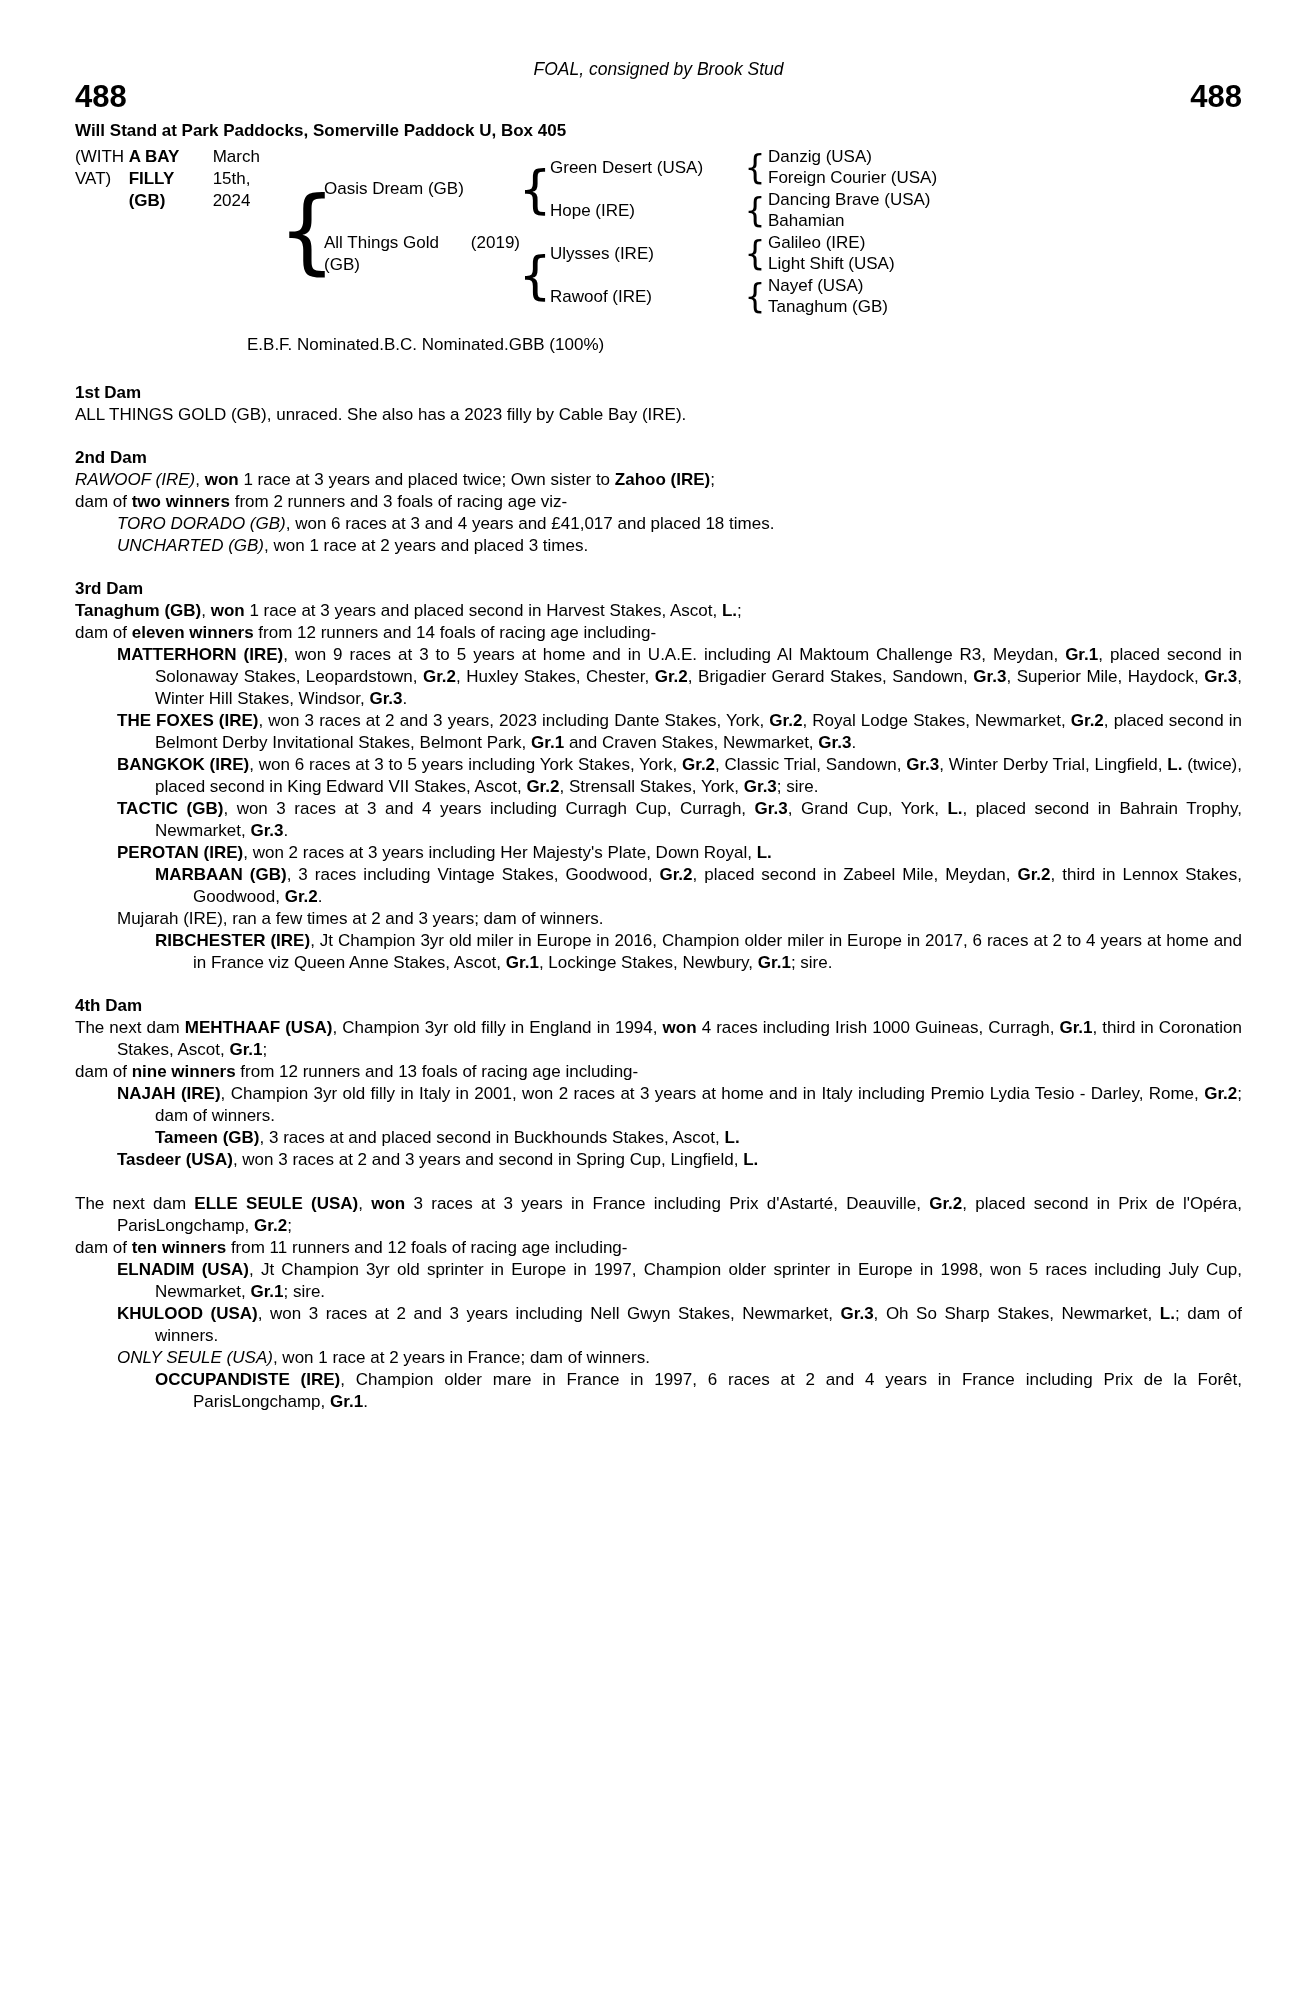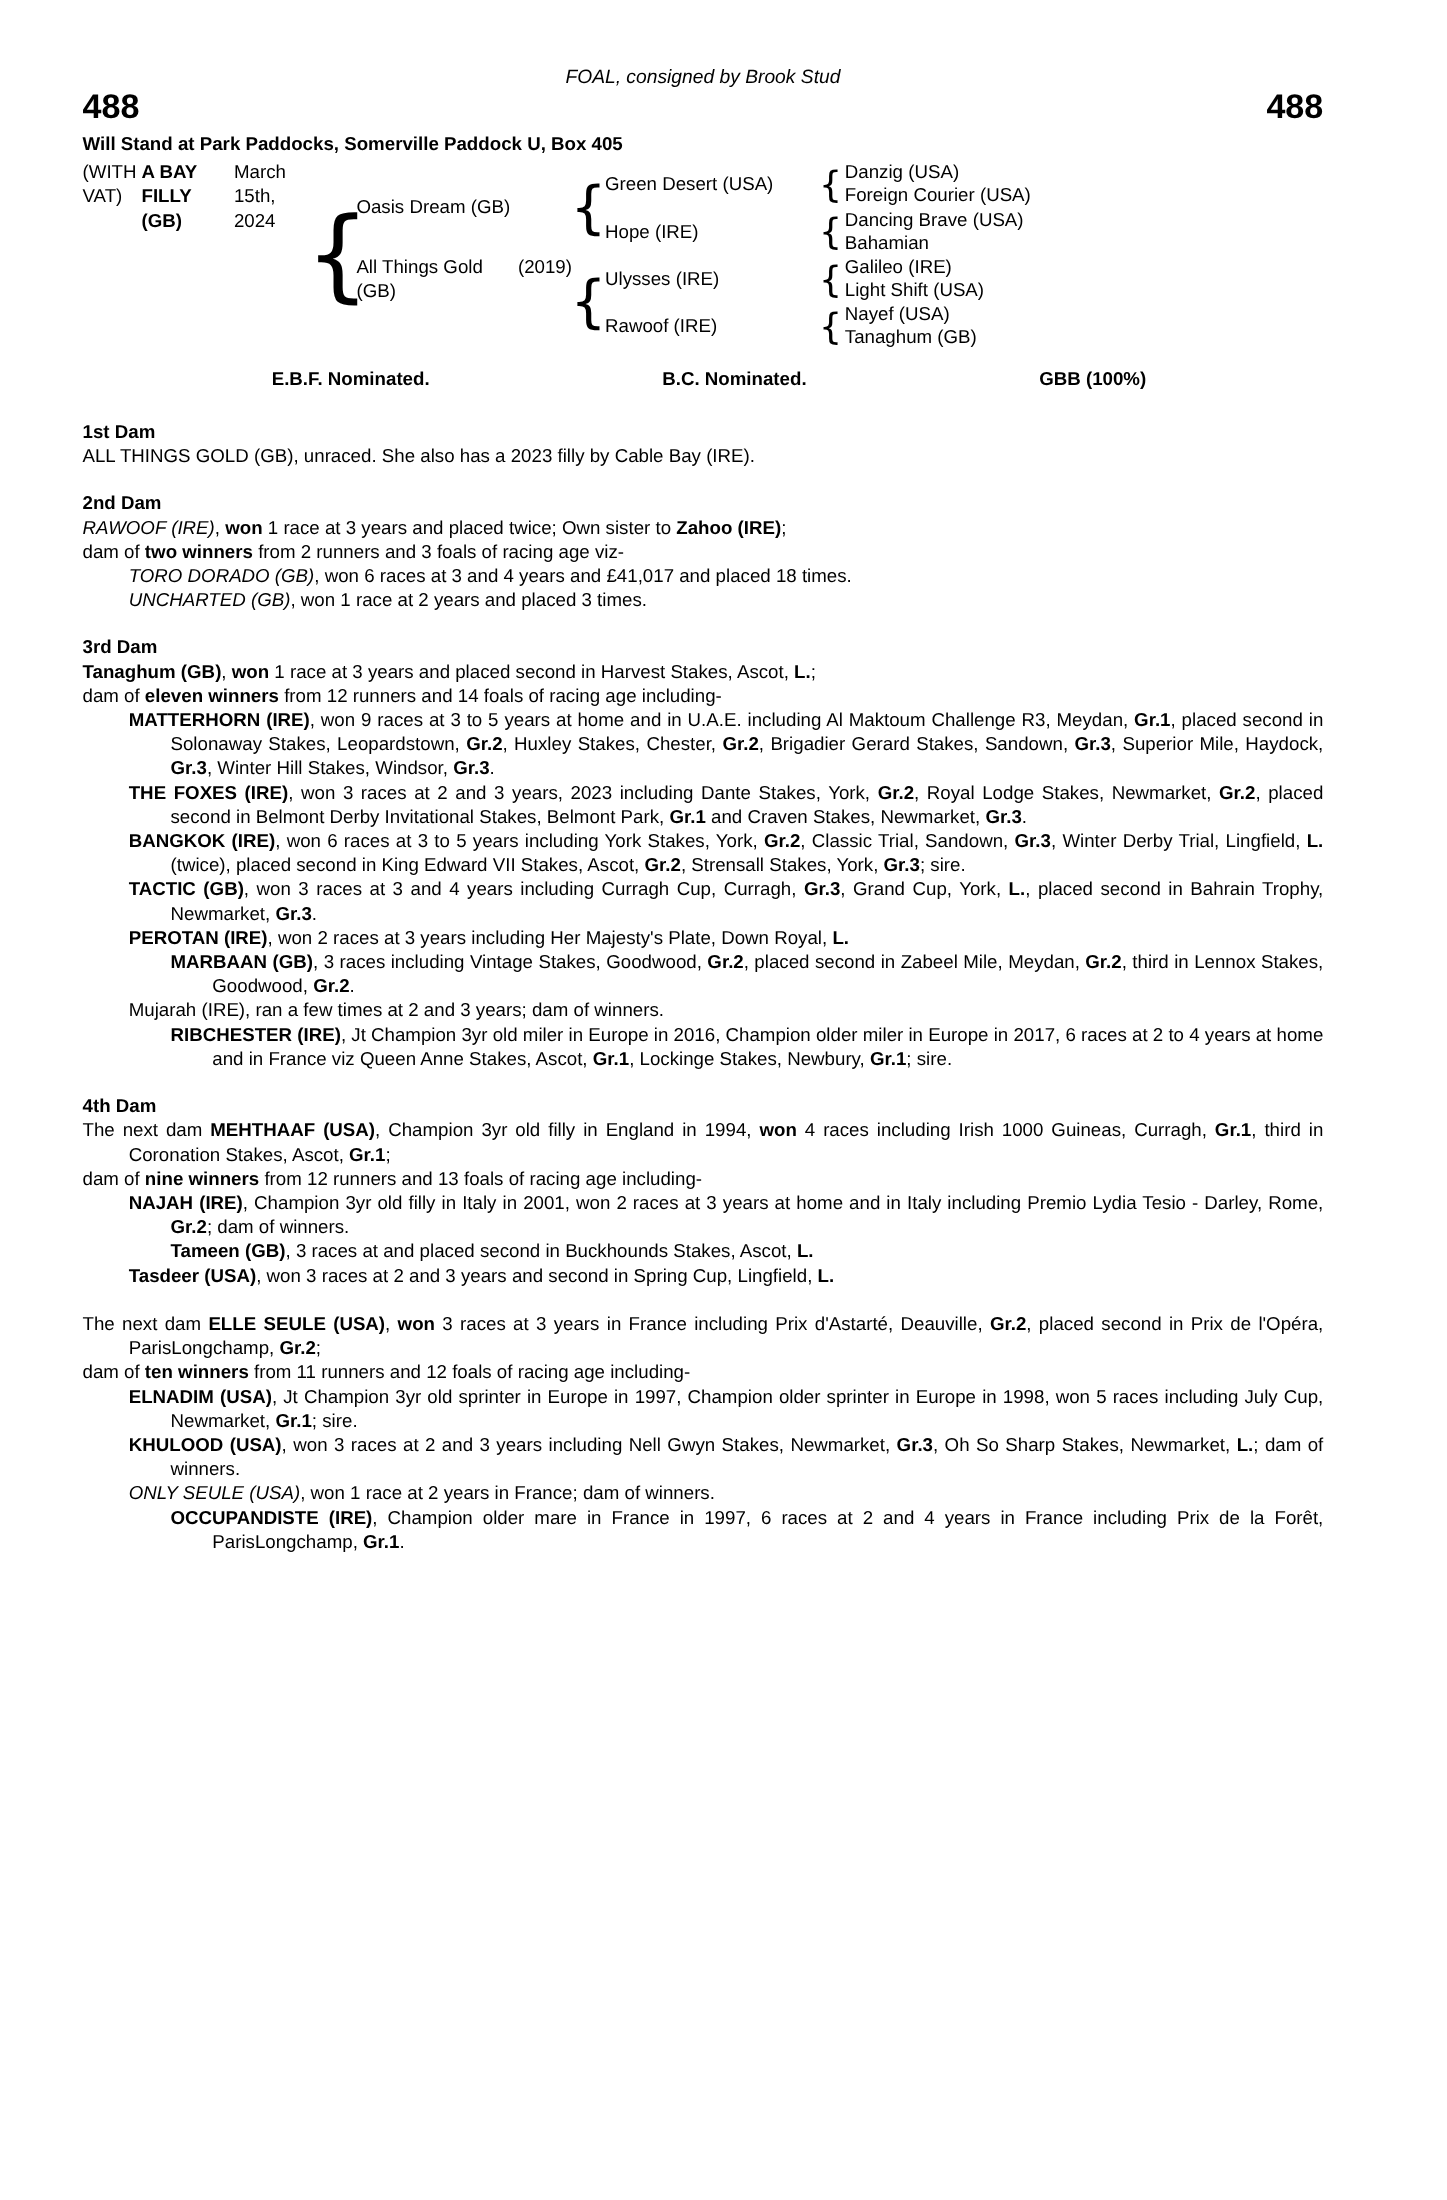--- a/index.html
+++ b/index.html
@@ -2,36 +2,36 @@
 <html><head>
 <meta charset="utf-8">
 <style>
   *{margin:0;padding:0;box-sizing:border-box}
   html,body{background:#fff}
   body{
     width:1315px;height:2000px;overflow:hidden;color:#000;
     font-family:"Liberation Sans","DejaVu Sans",sans-serif;
     font-size:17px;line-height:22px;
   }
-  .page{padding:58px 112px 0 75px}
+  .page{padding:58px 73px 0 75px}
   .consignor{text-align:center;font-style:italic;font-size:17.5px}
   .lot-row{display:flex;justify-content:space-between;margin-top:2px}
   .lot{font-size:31px;font-weight:bold;line-height:30px}
   .stand{font-weight:bold;margin-top:8px}
   
   .ped-grid{display:grid;grid-template-columns:215px 34px 196px 30px 192px 26px auto;grid-auto-rows:21.5px;margin-top:4px}
   .cell{display:flex;align-items:center}
   .filly{flex-direction:row;align-items:flex-start;justify-content:center;gap:1px}
   .filly .name{font-weight:bold}
   .two-line{flex-direction:row;align-items:flex-start;justify-content:center}
   .brace{display:flex;align-items:center;justify-content:center;font-family:"DejaVu Sans",sans-serif;line-height:0.9;font-weight:400}
   .big{font-size:92px}
   .med{font-size:52px}
   .sm{font-size:33px}
-  .noms{display:flex;justify-content:space-between;font-weight:bold;width:795px;margin:16px 0 0 172px}
+  .noms{display:flex;font-weight:normal;width:795px;margin:16px 0 0 172px}
   
   .bodytext{margin-top:26px}
   .sec-head{font-weight:bold;margin-top:21px}
   p{text-align:justify;margin:0}
   .h0{padding-left:42px;text-indent:-42px}
   .e1{padding-left:80px;text-indent:-38px}
   .e2{padding-left:118px;text-indent:-38px}
   .gap{margin-top:22px}
   .b{font-weight:bold}
   .i{font-style:italic}

